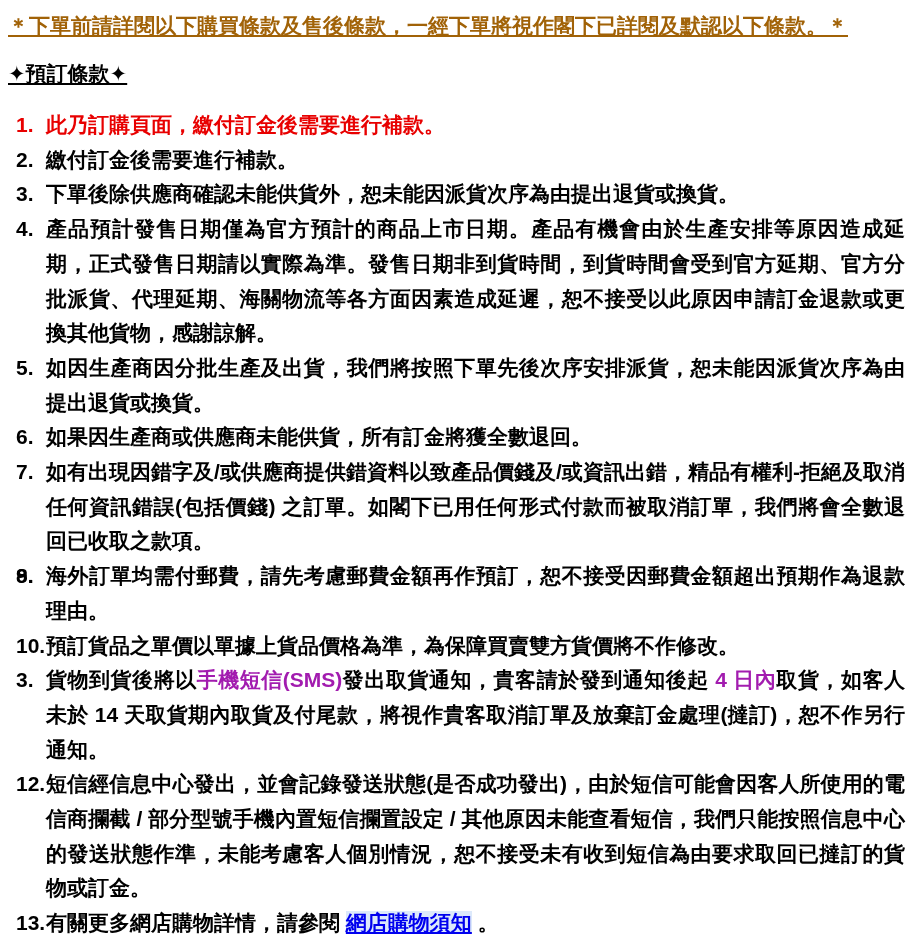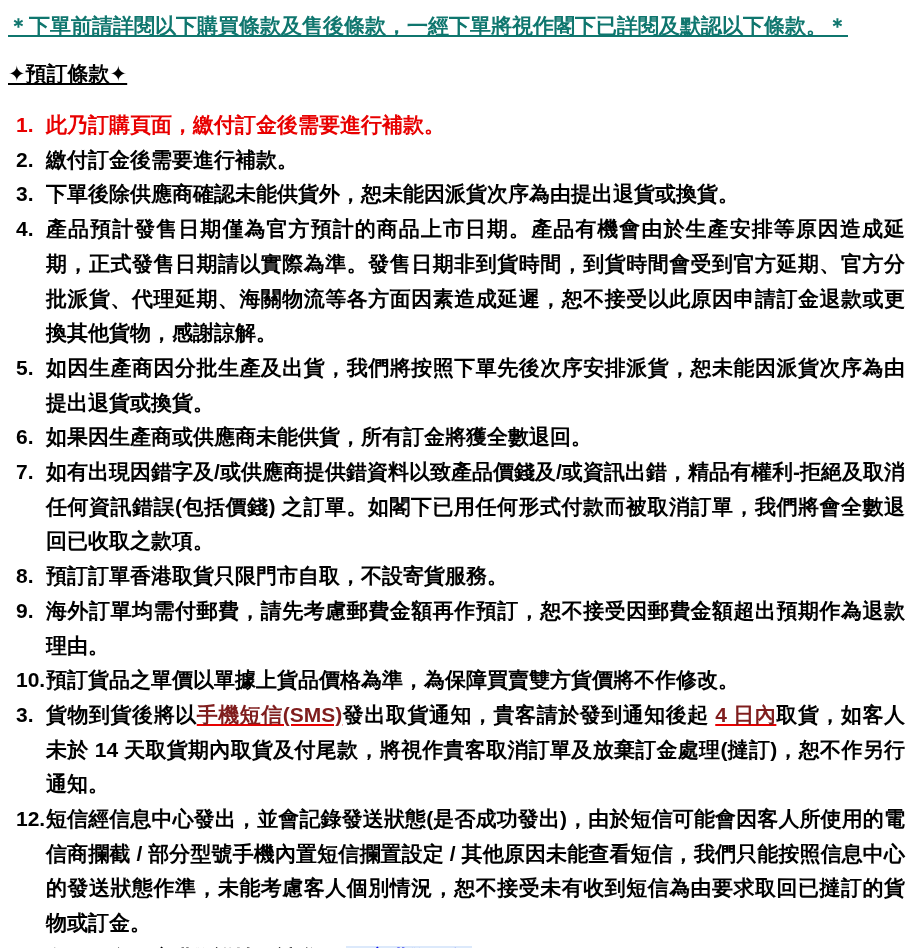--- a/index.html
+++ b/index.html
@@ -10,21 +10,21 @@
   }
   body {
     font-family: "Liberation Sans", "DejaVu Sans", sans-serif;
     font-weight: bold;
     color: #000000;
     box-sizing: border-box;
     padding: 12px 8px 10px 8px;
     font-size: 21px;
   }
   .notice {
-    color: #0f766e;
+    color: #a16207;
     text-decoration: underline;
     line-height: 27px;
     margin: 0 0 0 0;
     text-align: left;
   }
   .section-title {
     color: #000000;
     text-decoration: underline;
     line-height: 27px;
     margin: 21px 0 12px 0;
@@ -39,22 +39,21 @@
     text-align: justify;
   }
   .term .num {
     position: absolute;
     left: 8px;
     top: 0;
     white-space: nowrap;
   }
   .red { color: #e80000; }
   .red-underline {
-    color: #7f1d1d;
-    text-decoration: underline;
+    color: #a21caf;
     text-decoration-color: #e80000;
   }
   .link {
     color: #0000ee;
     text-decoration: underline;
     background: #dce9fb;
     cursor: pointer;
   }
 </style>
 </head>
@@ -96,21 +95,20 @@
     <span>如果因生產商或供應商未能供貨，所有訂金將獲全數退回。</span>
   </div>
 
   <div class="term">
     <span class="num">7.</span>
     <span>如有出現因錯字及/或供應商提供錯資料以致產品價錢及/或資訊出錯，精品有權利-拒絕及取消任何資訊錯誤(包括價錢) 之訂單。如閣下已用任何形式付款而被取消訂單，我們將會全數退回已收取之款項。</span>
   </div>
 
   <div class="term">
     <span class="num">8.</span>
-    <span>預訂訂單香港取貨只限門市自取，不設寄貨服務。</span>
   </div>
 
   <div class="term">
     <span class="num">9.</span>
     <span>海外訂單均需付郵費，請先考慮郵費金額再作預訂，恕不接受因郵費金額超出預期作為退款理由。</span>
   </div>
 
   <div class="term">
     <span class="num">10.</span>
     <span>預訂貨品之單價以單據上貨品價格為準，為保障買賣雙方貨價將不作修改。</span>

